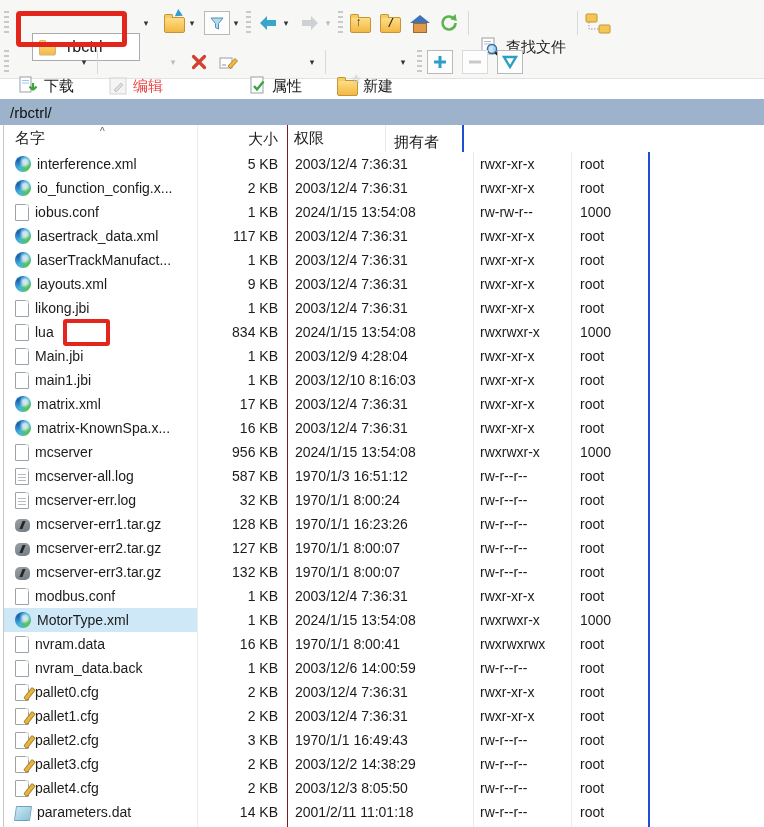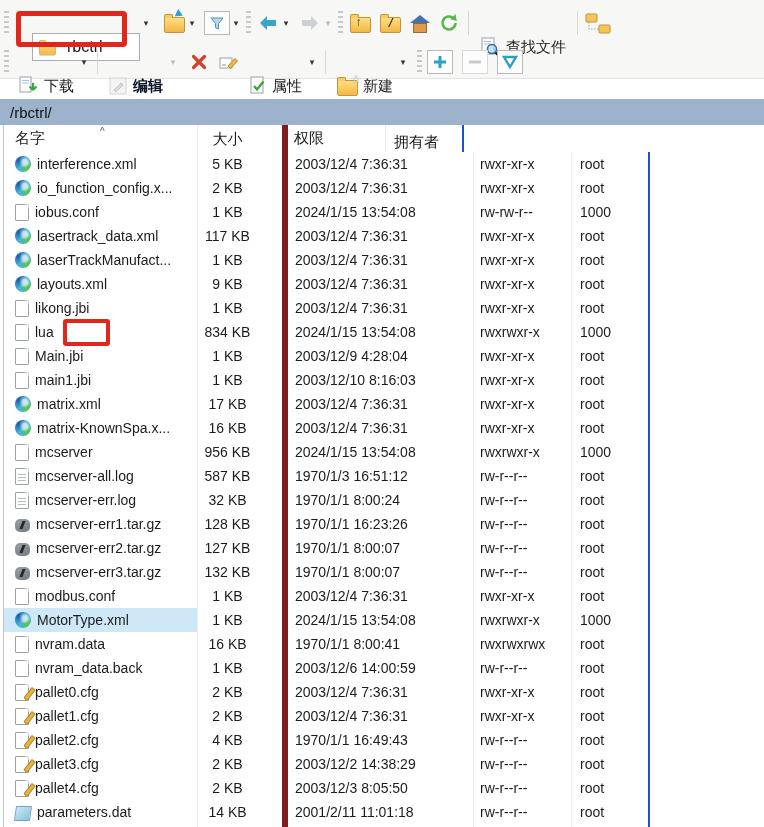--- a/index.html
+++ b/index.html
@@ -11,21 +11,21 @@
   .tb1{height:46px;}
   .tb2{height:32px;border-bottom:1px solid #e3e3e1;}
   .grip{width:5px;height:24px;margin:0 5px 0 4px;
         background:repeating-linear-gradient(to bottom,#c9c9c9 0 2px,transparent 2px 5px);cursor:move;}
   .vsep{width:1px;height:24px;background:#d9d9d9;margin:0 7px;}
   .tbtn{display:flex;align-items:center;justify-content:center;min-width:24px;height:28px;cursor:pointer;}
   .tbtn.labeled{padding:0 4px;gap:5px;font-size:15px;margin-top:48px;}
   .dd{width:12px;height:28px;display:flex;align-items:center;justify-content:center;cursor:pointer;}
   .dd::after{content:"▾";font-size:9px;color:#333;}
   .dd.dis::after{color:#bcbcbc;}
-  .lbl-dis{color:#0f172a;font-weight:bold;}
+  .lbl-dis{color:#ef4444;}
 
   
   .addr{display:flex;align-items:center;gap:7px;width:100px;height:26px;background:#fff;
         border:1px solid #ababab;margin-left:18px;padding-left:6px;font-size:16px;cursor:pointer;margin-top:48px;}
 
   
   .cssfolder{position:relative;display:inline-block;width:19px;height:14px;margin-top:4px;
      background:linear-gradient(180deg,#ffdd84,#f2b844);border:1px solid #c49536;border-radius:2px;}
   .cssfolder::before{content:"";position:absolute;left:-1px;top:-4px;width:7px;height:3px;
      background:#f7cd62;border:1px solid #c49536;border-bottom:0;border-radius:2px 2px 0 0;}
@@ -50,21 +50,21 @@
   .pathbar{height:26px;background:#9db3cb;display:flex;align-items:center;
      padding-left:10px;font-size:15px;color:#111;cursor:pointer;}
 
   
   .listwrap{margin-left:3px;border-left:1px solid #c6c6c6;}
   .lrow{display:flex;align-items:center;height:24px;font-size:15px;white-space:nowrap;}
   .listhead{height:27px;background:#fff;}
   .listhead .c{height:27px;display:flex;align-items:center;border-right:1px solid #e3e3e3;cursor:pointer;position:relative;}
   .c{box-sizing:border-box;overflow:hidden;}
   .c.name{width:194px;padding-left:11px;display:flex;align-items:center;gap:6px;border-right:1px solid #ebebeb;}
-  .c.size{width:90px;text-align:center;padding-right:25px;border-right:6px solid #7f1d1d;}
+  .c.size{width:90px;text-align:right;padding-right:9px;border-right:1px solid #7f1d1d;}
   .c.date{width:186px;padding-left:7px;border-right:1px solid #ebebeb;}
   .c.perm{width:98px;padding-left:6px;border-right:1px solid #ebebeb;}
   .c.owner{width:78px;padding-left:8px;border-right:2px solid #1d4ed8;align-items:flex-end;}
   .listhead .c.size{display:block;line-height:27px;}
   .sort-caret{position:absolute;top:1px;left:96px;font-size:10px;color:#555;}
   .sort-caret::after{content:"^";}
   .row{display:flex;height:24px;align-items:center;font-size:14px;cursor:default;}
   .row .c{height:24px;line-height:24px;}
 
   
@@ -518,21 +518,21 @@
           <div class="c size">2 KB</div>
           <div class="c date">2003/12/4 7:36:31</div>
           <div class="c perm">rwxr-xr-x</div>
           <div class="c owner">root</div>
         </div>
         <div class="row">
           <div class="c name">
             <span class="fi fi-doc fi-cfg"></span>
             <span>pallet2.cfg</span>
           </div>
-          <div class="c size">4 KB</div>
+          <div class="c size">3 KB</div>
           <div class="c date">1970/1/1 16:49:43</div>
           <div class="c perm">rw-r--r--</div>
           <div class="c owner">root</div>
         </div>
         <div class="row">
           <div class="c name">
             <span class="fi fi-doc fi-cfg"></span>
             <span>pallet3.cfg</span>
           </div>
           <div class="c size">2 KB</div>

